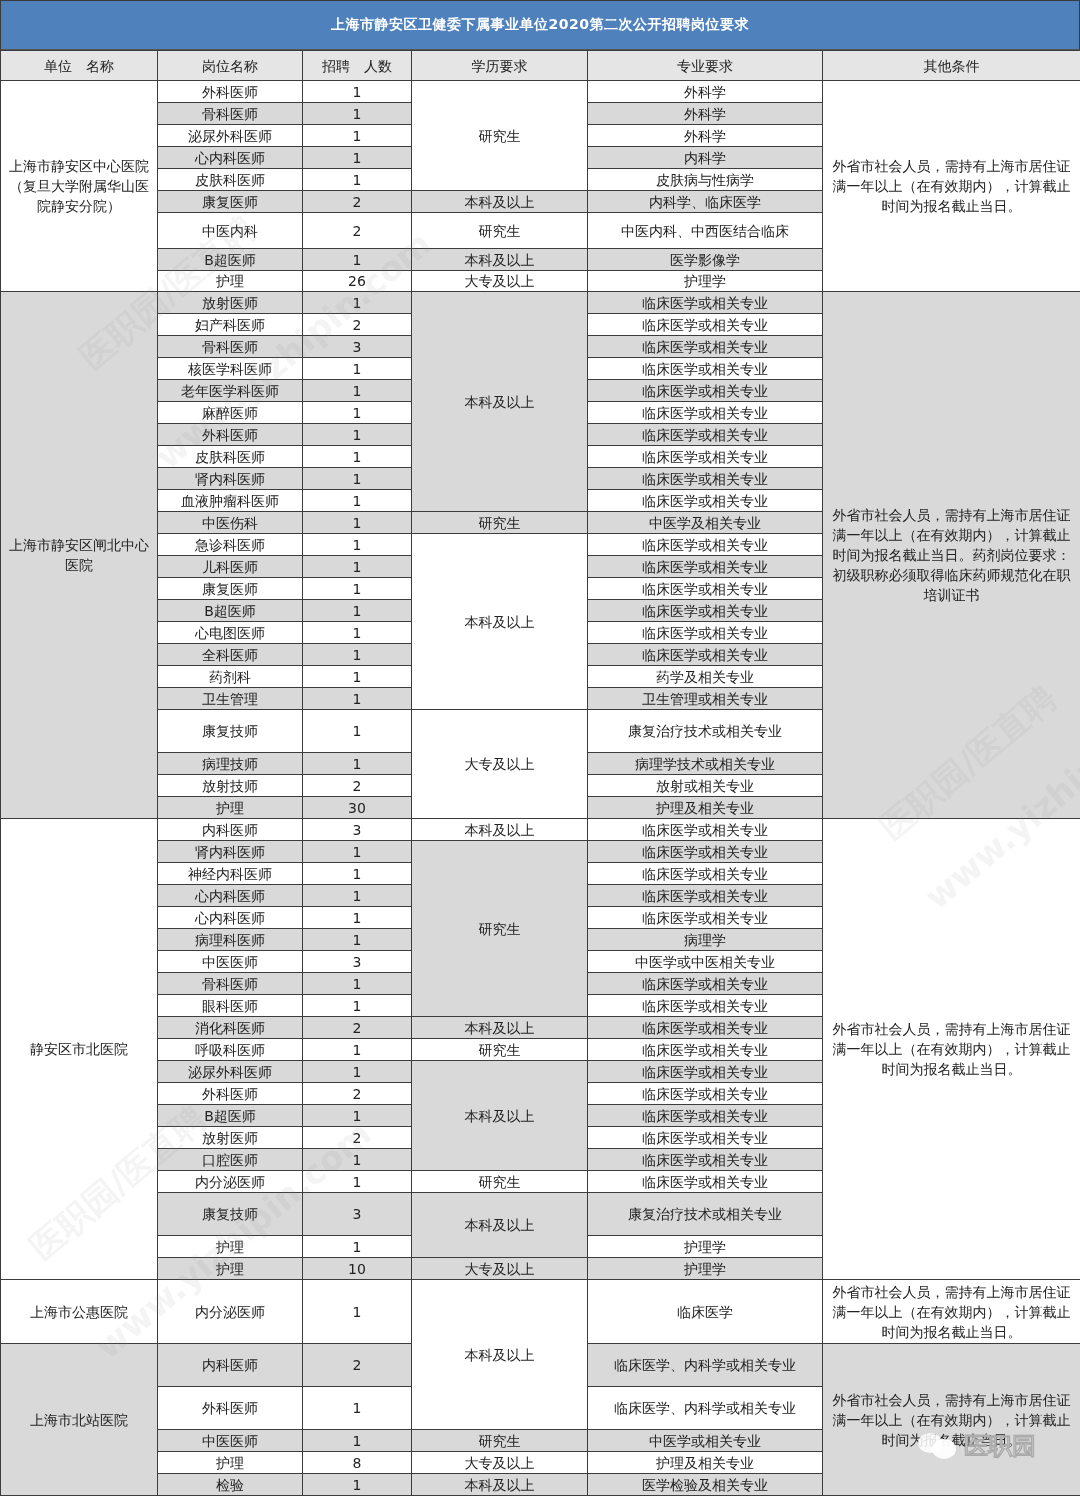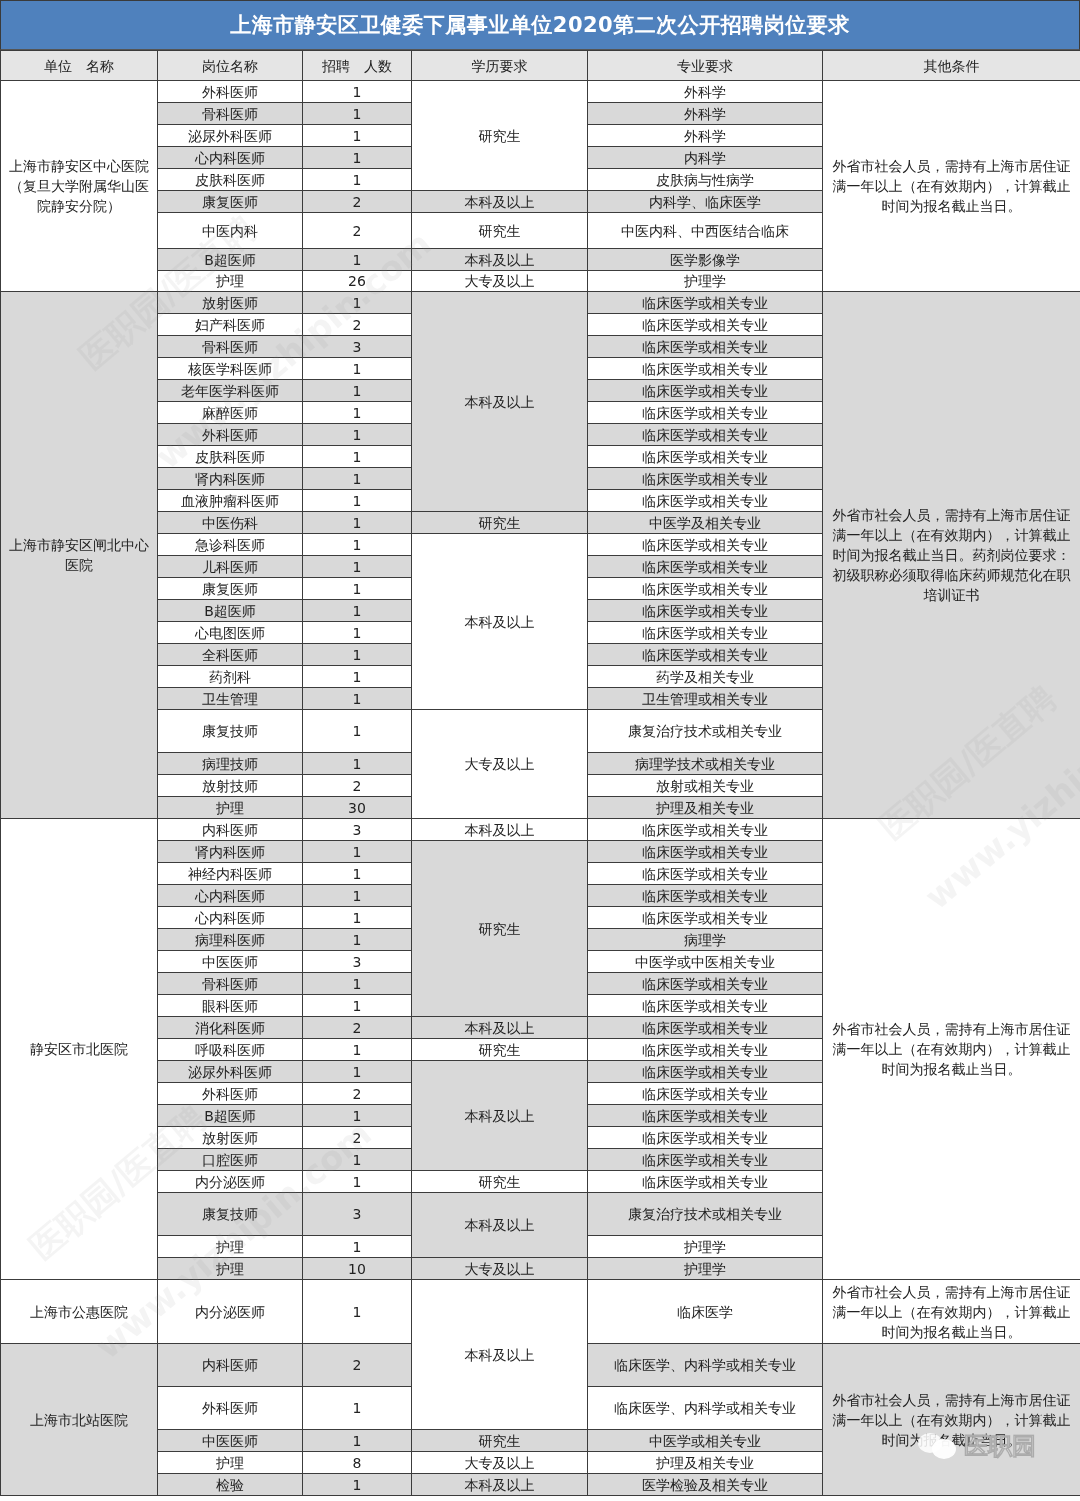--- a/index.html
+++ b/index.html
@@ -1,21 +1,21 @@
 <!DOCTYPE html>
 <html><head>
 <meta charset="utf-8">
 <style>
   html, body { margin: 0; padding: 0; background: #ffffff; }
   body { width: 1080px; height: 1501px; overflow: hidden; position: relative;
          font-family: "DejaVu Sans", "Liberation Sans", sans-serif; color: #222; }
   .title-bar { position: absolute; left: 0; top: 0; width: 1078px; height: 48px;
                background: #4f81bd; border: 1px solid #3a3a3a; border-bottom: 1px solid #555;
                display: flex; align-items: center; justify-content: center; }
-  .title-text { color: #ffffff; font-size: 21px; font-weight: bold; letter-spacing: 0.5px; }
+  .title-text { color: #ffffff; font-size: 14px; font-weight: bold; letter-spacing: 0.5px; }
   table.grid { position: absolute; left: 0; top: 50px; width: 1080px; border-collapse: collapse;
                table-layout: fixed; font-size: 14px; }
   table.grid td, table.grid th { border: 1px solid #3c3c3c; padding: 0; text-align: center;
                vertical-align: middle; overflow: hidden; line-height: 20px; font-weight: normal; }
   table.grid th { background: #e5e5e5; height: 29px; font-size: 14px; }
   .g { background: #d9d9d9; }
   .w { background: #ffffff; }
   .multiline { line-height: 22px; padding: 0 4px !important; }
   .cond { line-height: 22px; padding: 0 4px !important; }
   .watermark { position: absolute; color: rgba(150,150,150,0.10); font-size: 34px; font-weight: bold;

